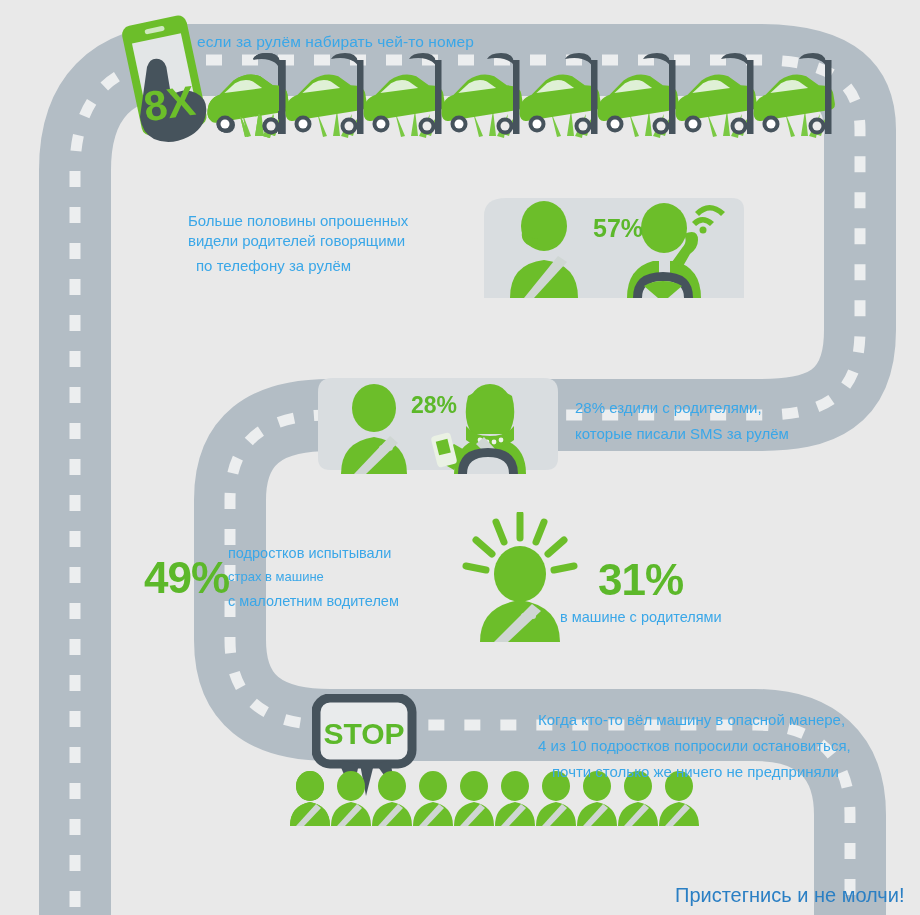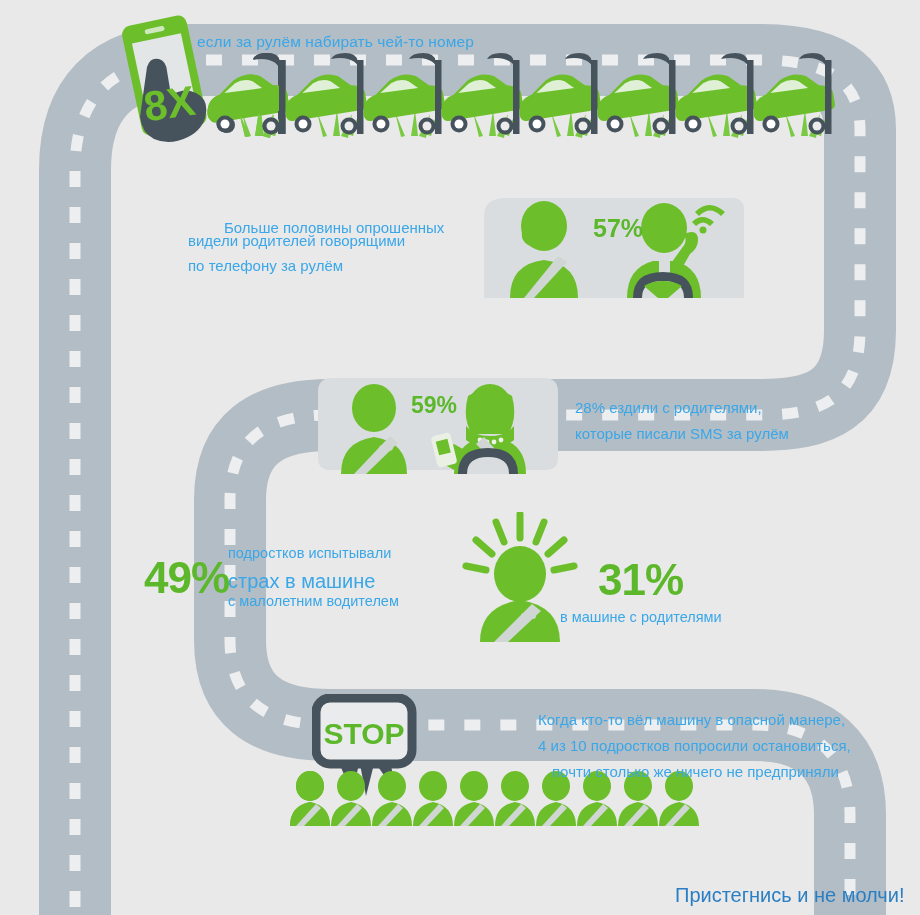--- a/index.html
+++ b/index.html
@@ -180,23 +180,23 @@
       </g>
       <g>
         <path d="M137 98 q0 -26 30 -26 q30 0 30 26 z" fill="#46535c"></path>
         <path d="M146 98 q0 -17 21 -17 q21 0 21 17 z" fill="#d9dde0"></path>
         <path d="M162 98 l-14 -12 q8 -5 19 -5 q11 0 19 5 l-14 12z" fill="#6cbe2a"></path>
       </g>
     </svg>
 
     <div class="txt pct-green" style="left:593px;top:212px;font-size:25px;">57%</div>
 
-    <div class="txt body-t" style="left:188px;top:218px;margin-left:36px;">Больше половины опрошенных</div>
+    <div class="txt body-t" style="left:188px;top:211px;">Больше половины опрошенных</div>
     <div class="txt body-t" style="left:188px;top:231px;">видели родителей говорящими</div>
-    <div class="txt body-t" style="left:188px;top:256px;">по телефону за рулём</div>
+    <div class="txt body-t" style="left:196px;top:256px;">по телефону за рулём</div>
   </div>
 
   <div class="layer">
     <svg style="position:absolute;left:318px;top:378px;" width="240" height="92" viewBox="0 0 240 92">
       <path d="M14 0 H226 q14 0 14 14 V80 q0 12 -12 12 H12 q-12 0 -12 -12 V14 q0 -14 14 -14z" fill="#d9dde0"></path>
     </svg>
 
     <svg style="position:absolute;left:330px;top:382px;" width="224" height="92" viewBox="0 0 224 92">
       <g fill="#6cbe2a">
         <ellipse cx="44" cy="26" rx="22" ry="24"></ellipse>
@@ -226,21 +226,21 @@
         <circle cx="164" cy="60" r="2.4"></circle>
           <circle cx="171" cy="58" r="2.4"></circle>
       </g>
       <path d="M176 92 L146 62 l8 -7 L188 92z" fill="#cfd6d3"></path>
       <g>
         <path d="M128 92 q0 -26 30 -26 q30 0 30 26 z" fill="#46535c"></path>
         <path d="M137 92 q0 -17 21 -17 q21 0 21 17 z" fill="#d9dde0"></path>
       </g>
     </svg>
 
-    <div class="txt pct-green" style="left:411px;top:390px;font-size:23px;">59%</div>
+    <div class="txt pct-green" style="left:411px;top:390px;font-size:23px;">28%</div>
 
     <div class="txt body-t" style="left:575px;top:398px;">28% ездили с родителями,</div>
     <div class="txt body-t" style="left:575px;top:424px;">которые писали SMS за рулём</div>
   </div>
 
   <div class="layer">
     <svg style="position:absolute;left:440px;top:512px;" width="160" height="130" viewBox="0 0 160 130">
       <g stroke="#6cbe2a" stroke-width="7" stroke-linecap="round">
         <line x1="80" y1="2" x2="80" y2="26"></line>
         <line x1="56" y1="10" x2="64" y2="30"></line>
@@ -257,21 +257,21 @@
       <g fill="#cfd6d3">
         <path d="M54 130 L92 92 l9 7 L68 130z"></path>
         <circle cx="84" cy="104" r="3"></circle>
           <circle cx="93" cy="104" r="3"></circle>
       </g>
     </svg>
 
     <div class="txt pct-green" style="left:144px;top:548px;font-size:44px;letter-spacing:-1px;">49%</div>
 
     <div class="txt body-t" style="left:228px;top:544px;font-size:14.5px;">подростков испытывали</div>
-    <div class="txt body-t" style="left:228px;top:568px;font-size:20px;">страх в машине</div>
+    <div class="txt body-t" style="left:228px;top:568px;font-size:13px;">страх в машине</div>
     <div class="txt body-t" style="left:228px;top:592px;font-size:14.5px;">с малолетним водителем</div>
 
     <div class="txt pct-green" style="left:598px;top:550px;font-size:44px;letter-spacing:-1px;">31%</div>
 
     <div class="txt body-t" style="left:560px;top:608px;font-size:14.5px;">в машине с родителями</div>
   </div>
 
   <div class="layer">
     <svg style="position:absolute;left:312px;top:694px;" width="112" height="102" viewBox="0 0 112 102">
       <rect x="4" y="4" width="96" height="66" rx="14" fill="#e9ebec" stroke="#46535c" stroke-width="9"></rect>

